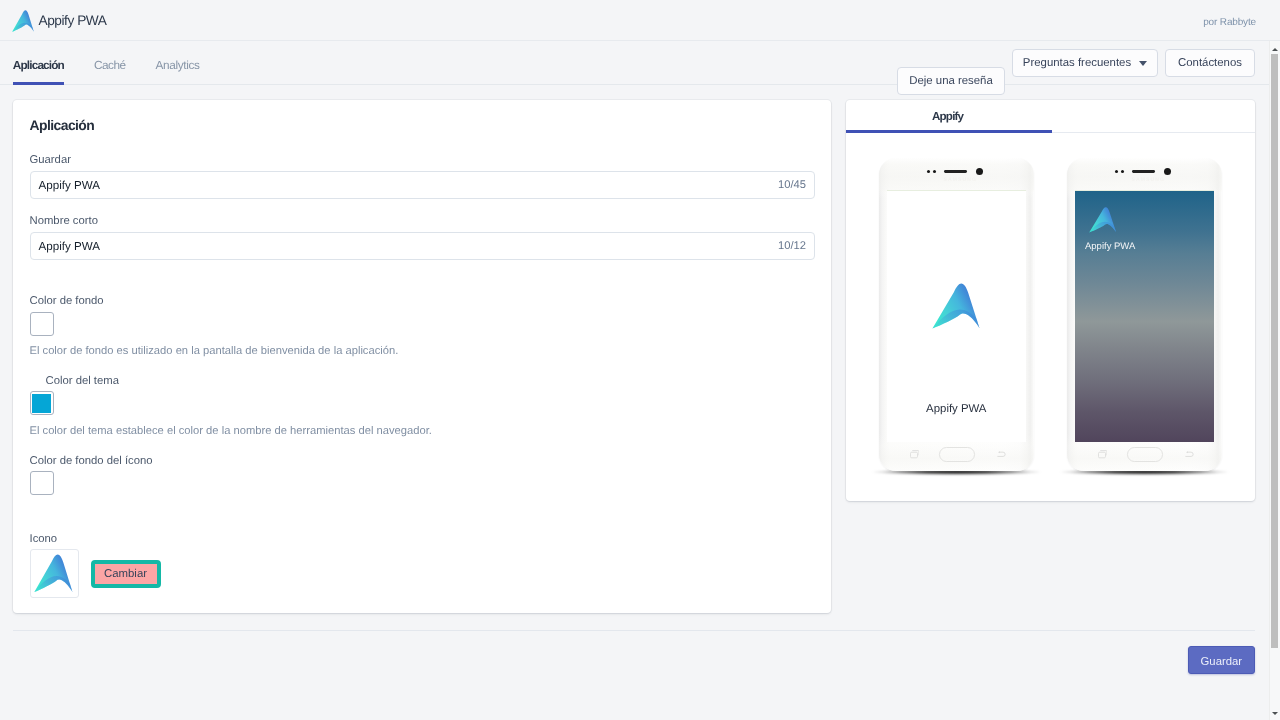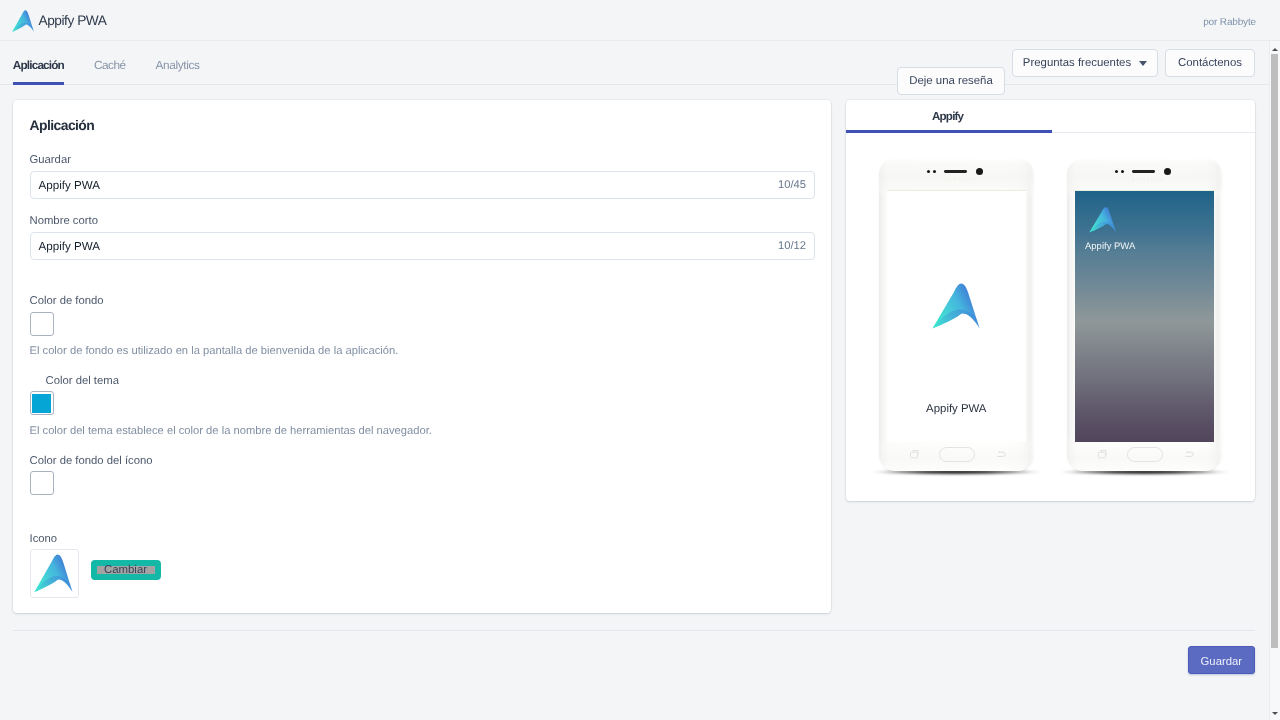--- a/index.html
+++ b/index.html
@@ -55,21 +55,21 @@
   .inp{height:28px;border:1px solid #dde3ea;border-radius:4px;background:#fff;}
   .inp .val{position:absolute;left:8px;top:6px;font-size:11.6px;line-height:15px;color:#16202c;}
   .inp .cnt{position:absolute;right:7.5px;top:6px;font-size:11.2px;line-height:15px;color:#66768d;text-align:right;}
 
   .swatch{width:24px;height:24px;border:1px solid #a9b2bf;border-radius:3px;background:#fff;
           cursor:pointer;padding:1.5px;}
   .swatch > i{display:block;width:100%;height:100%;}
 
   .icon-box{width:49px;height:49px;border:1px solid #e4e8ee;border-radius:3px;background:#fff;
             display:flex;align-items:center;justify-content:center;}
-  .cambiar{height:20px;border:6px solid #14b8a6;border-radius:4px;background:#a3a3a3;
+  .cambiar{height:28px;border:4px solid #14b8a6;border-radius:4px;background:#fca5a5;
            font-size:11.4px;color:#37435a;display:flex;align-items:center;justify-content:center;
            cursor:pointer;}
 
   
   #preview-card{overflow:hidden;}
   .ptabs{position:absolute;left:0;top:0;width:409px;height:33px;display:flex;
          border-bottom:1px solid #e6eaf0;}
   .ptab{width:50%;height:33px;display:flex;align-items:center;justify-content:center;
         font-size:11.6px;color:#8795a7;cursor:pointer;position:relative;}
   .ptab.active{color:#2d3849;font-weight:bold;letter-spacing:-0.8px;text-indent:-0.8px;}

